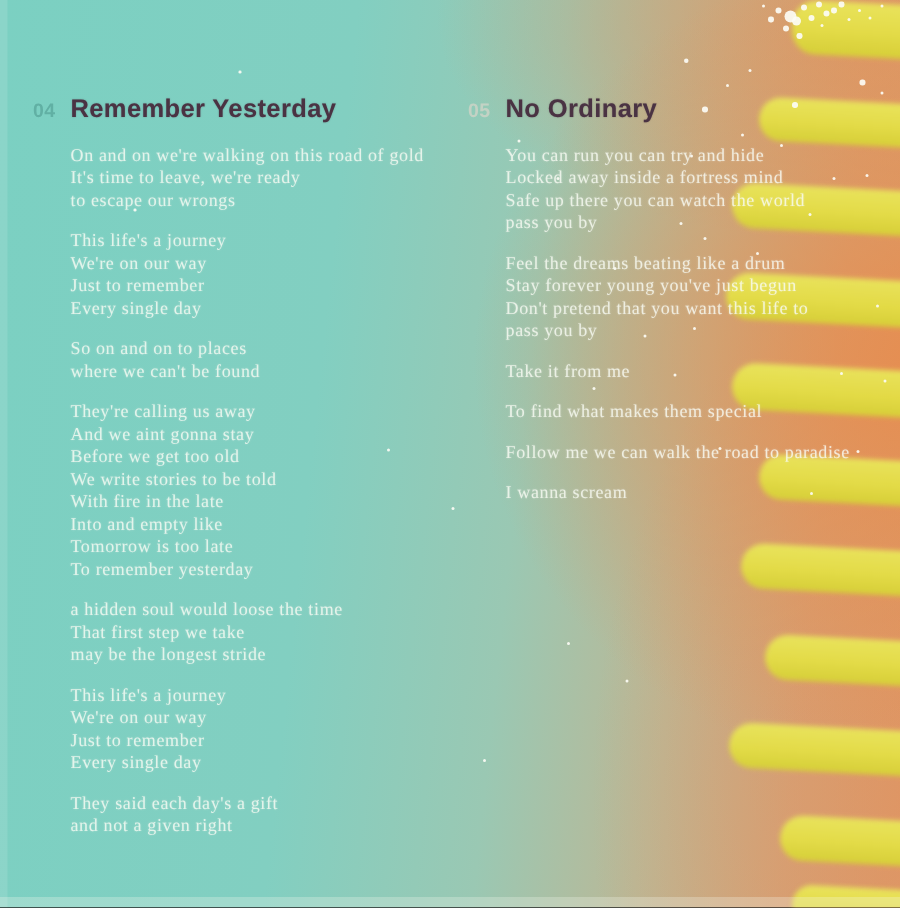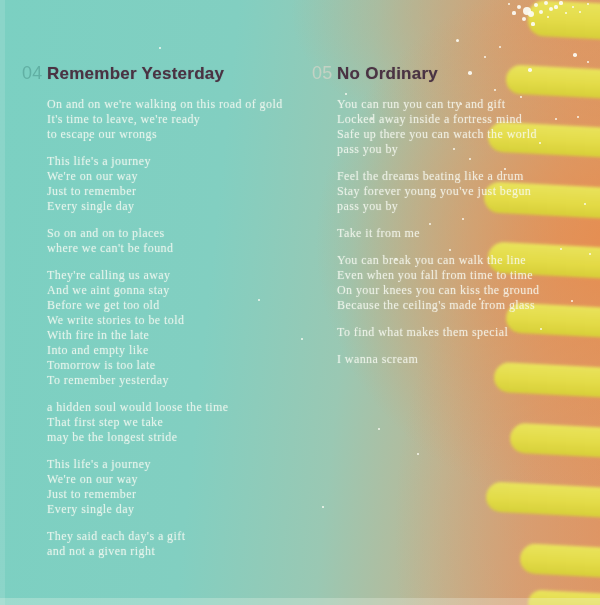--- a/index.html
+++ b/index.html
@@ -21,21 +21,21 @@
     transform:rotate(3deg);
     transform-origin:100% 50%;
     opacity:.95;
   }
   .speckle{position:absolute;background:#fcfcf5;border-radius:50%;opacity:.92;}
   .col{position:absolute;top:63px;}
   .col-left{left:22px;width:282px;}
   .col-right{left:312px;width:286px;}
   .title-row{display:flex;align-items:baseline;}
   .track-number{
-    flex:0 0 25px;font-size:18px;letter-spacing:.02em;font-weight:normal;
+    flex:0 0 25px;font-size:13px;letter-spacing:.02em;font-weight:bold;
     opacity:.85;
   }
   .track-title{
     font-size:17px;font-weight:bold;color:#4a3343;letter-spacing:.015em;
     text-shadow:0 0 1px rgba(74,51,67,.45);
     white-space:nowrap;
   }
   .lyrics{margin-left:25px;margin-top:13px;font-family:Liberation Serif, serif;}
   .stanza{margin:0 0 12px 0;}
   .line{
@@ -171,41 +171,39 @@
       </div>
   </div>
 
   <div class="col col-right">
     <div class="title-row">
       <span class="track-number" style="color: rgb(204, 212, 199);">05</span>
       <span class="track-title">No Ordinary</span>
     </div>
     <div class="lyrics">
         <div class="stanza">
-          <div class="line">You can run you can try and gift</div>
+          <div class="line">You can run you can try and hide</div>
           <div class="line">Locked away inside a fortress mind</div>
           <div class="line">Safe up there you can watch the world</div>
           <div class="line">pass you by</div>
         </div>
         <div class="stanza">
           <div class="line">Feel the dreams beating like a drum</div>
           <div class="line">Stay forever young you've just begun</div>
+          <div class="line">Don't pretend that you want this life to</div>
           <div class="line">pass you by</div>
         </div>
         <div class="stanza">
           <div class="line">Take it from me</div>
         </div>
         <div class="stanza">
-          <div class="line">You can break you can walk the line</div>
-          <div class="line">Even when you fall from time to time</div>
-          <div class="line">On your knees you can kiss the ground</div>
-          <div class="line">Because the ceiling's made from glass</div>
-        </div>
-        <div class="stanza">
           <div class="line">To find what makes them special</div>
+        </div>
+        <div class="stanza">
+          <div class="line">Follow me we can walk the road to paradise</div>
         </div>
         <div class="stanza">
           <div class="line">I wanna scream</div>
         </div>
       </div>
   </div>
 
   <div class="left-edge"></div>
   <div class="bottom-edge"></div>
 </div>

